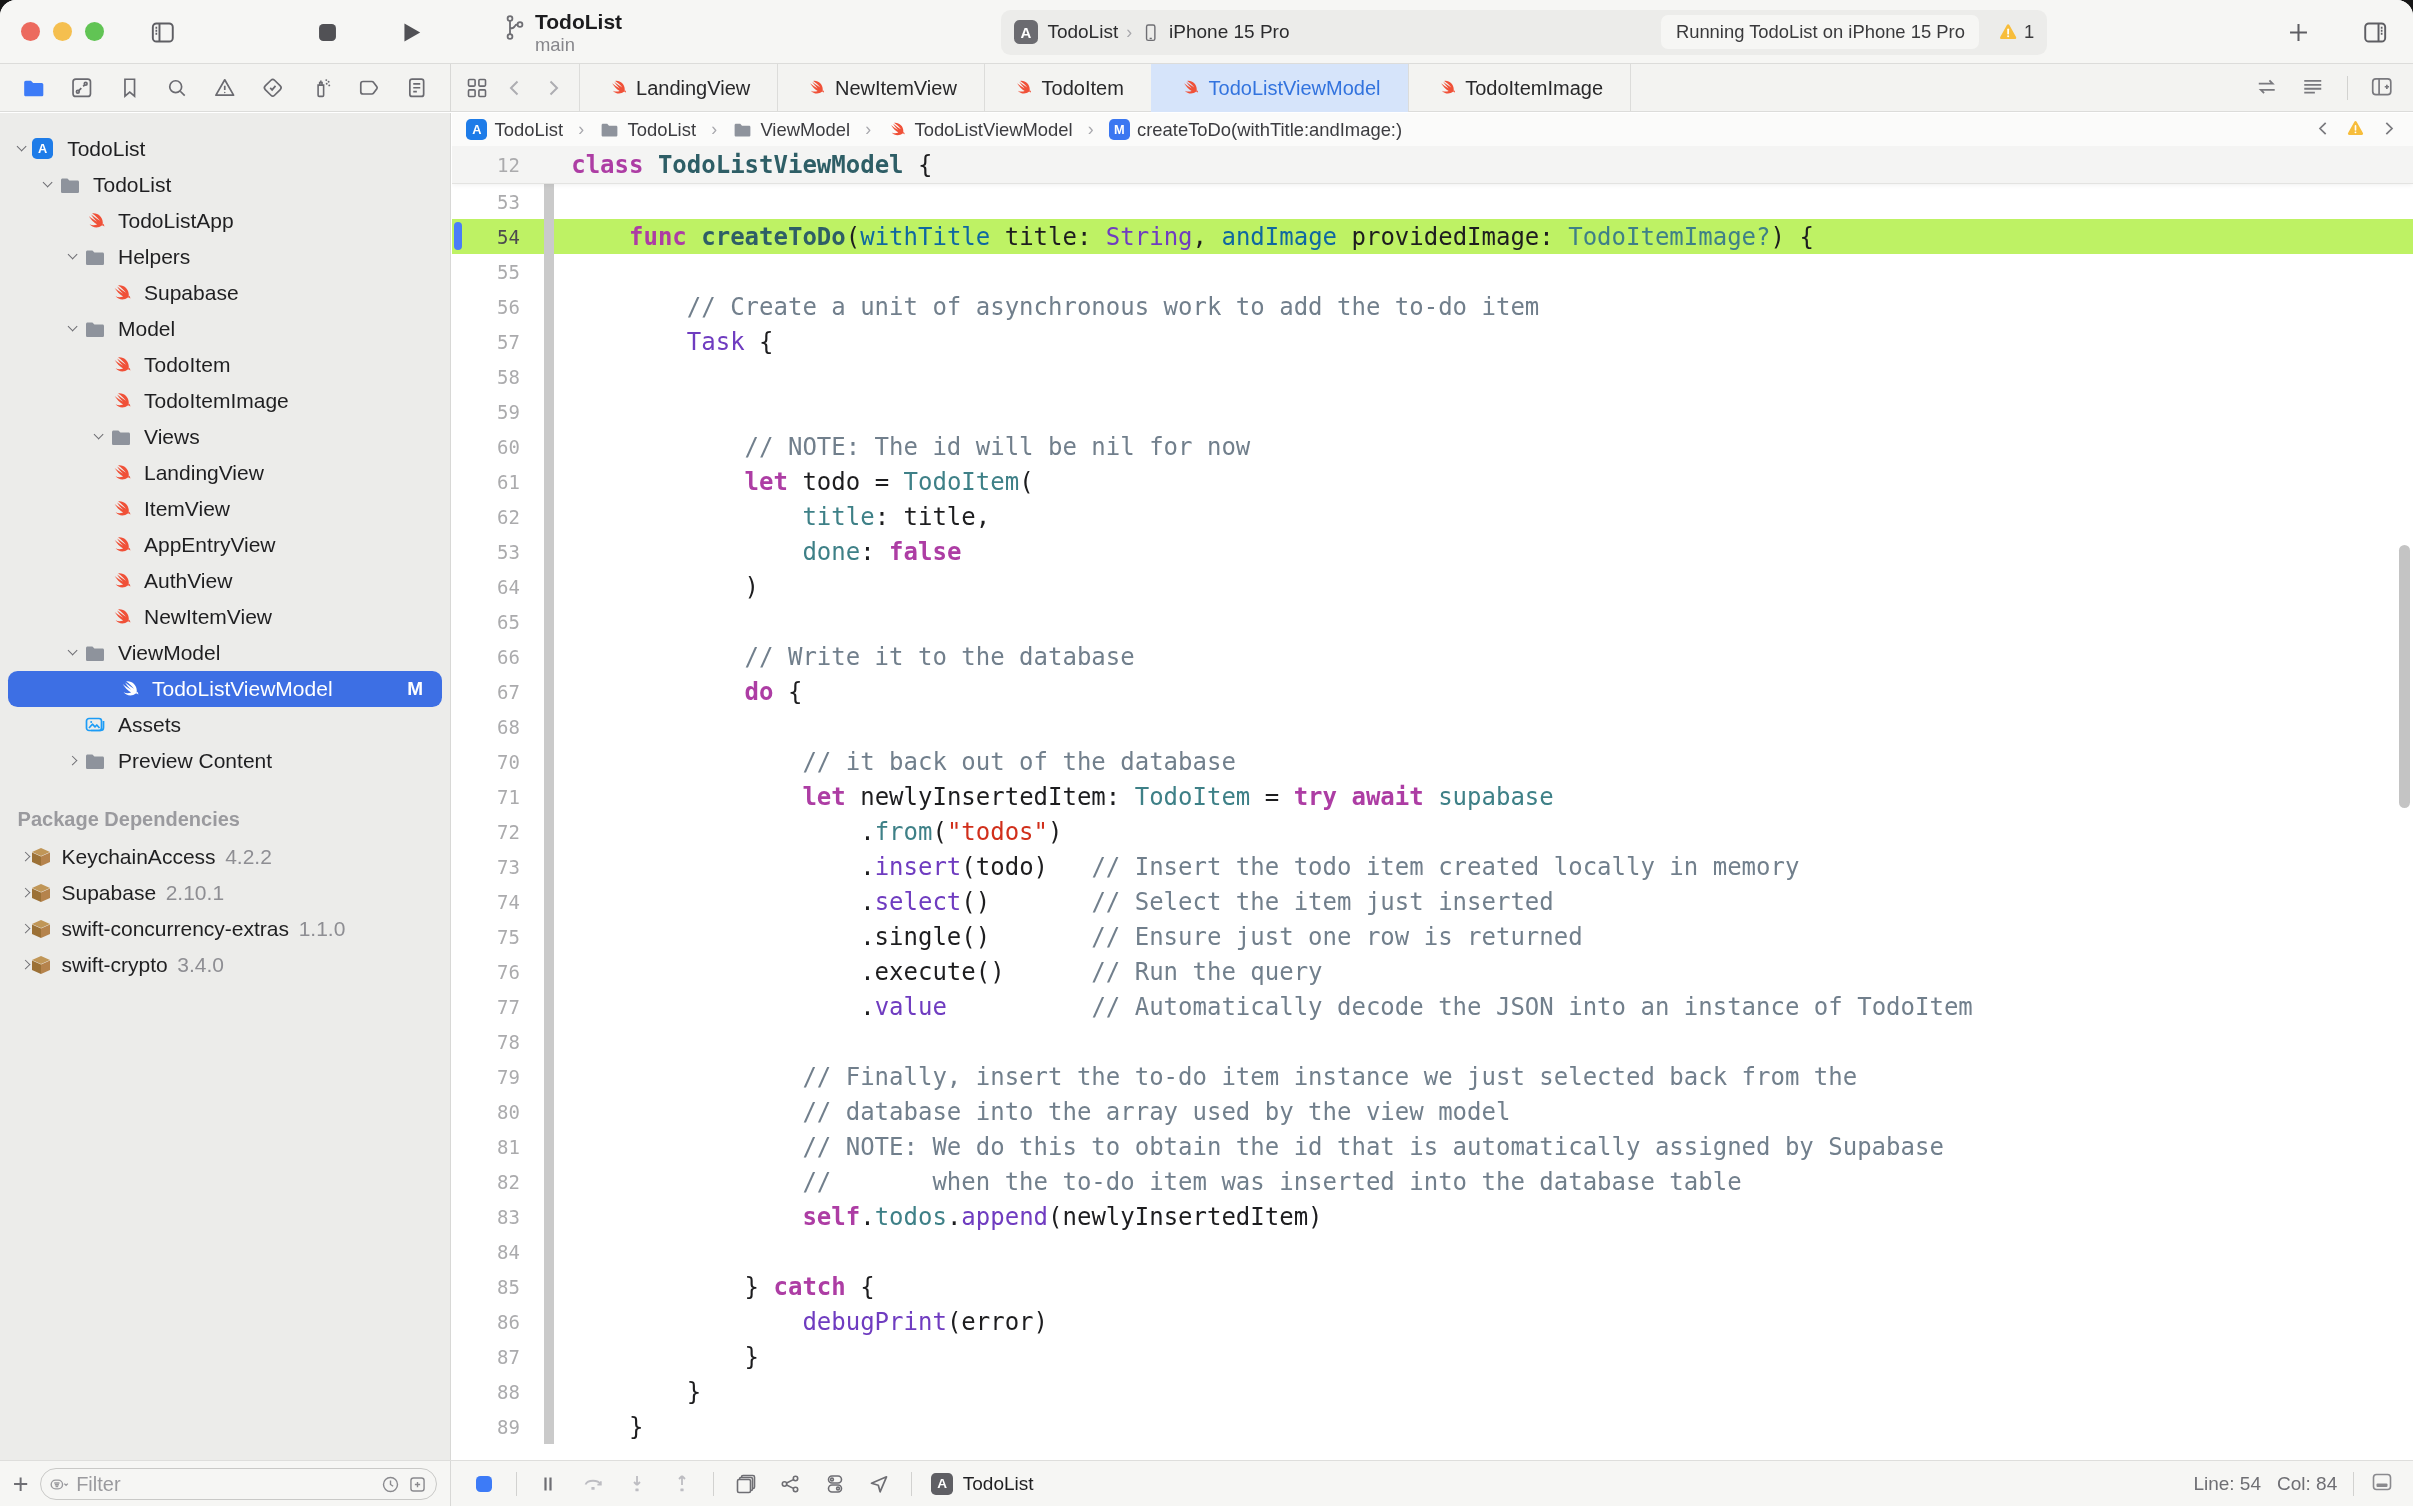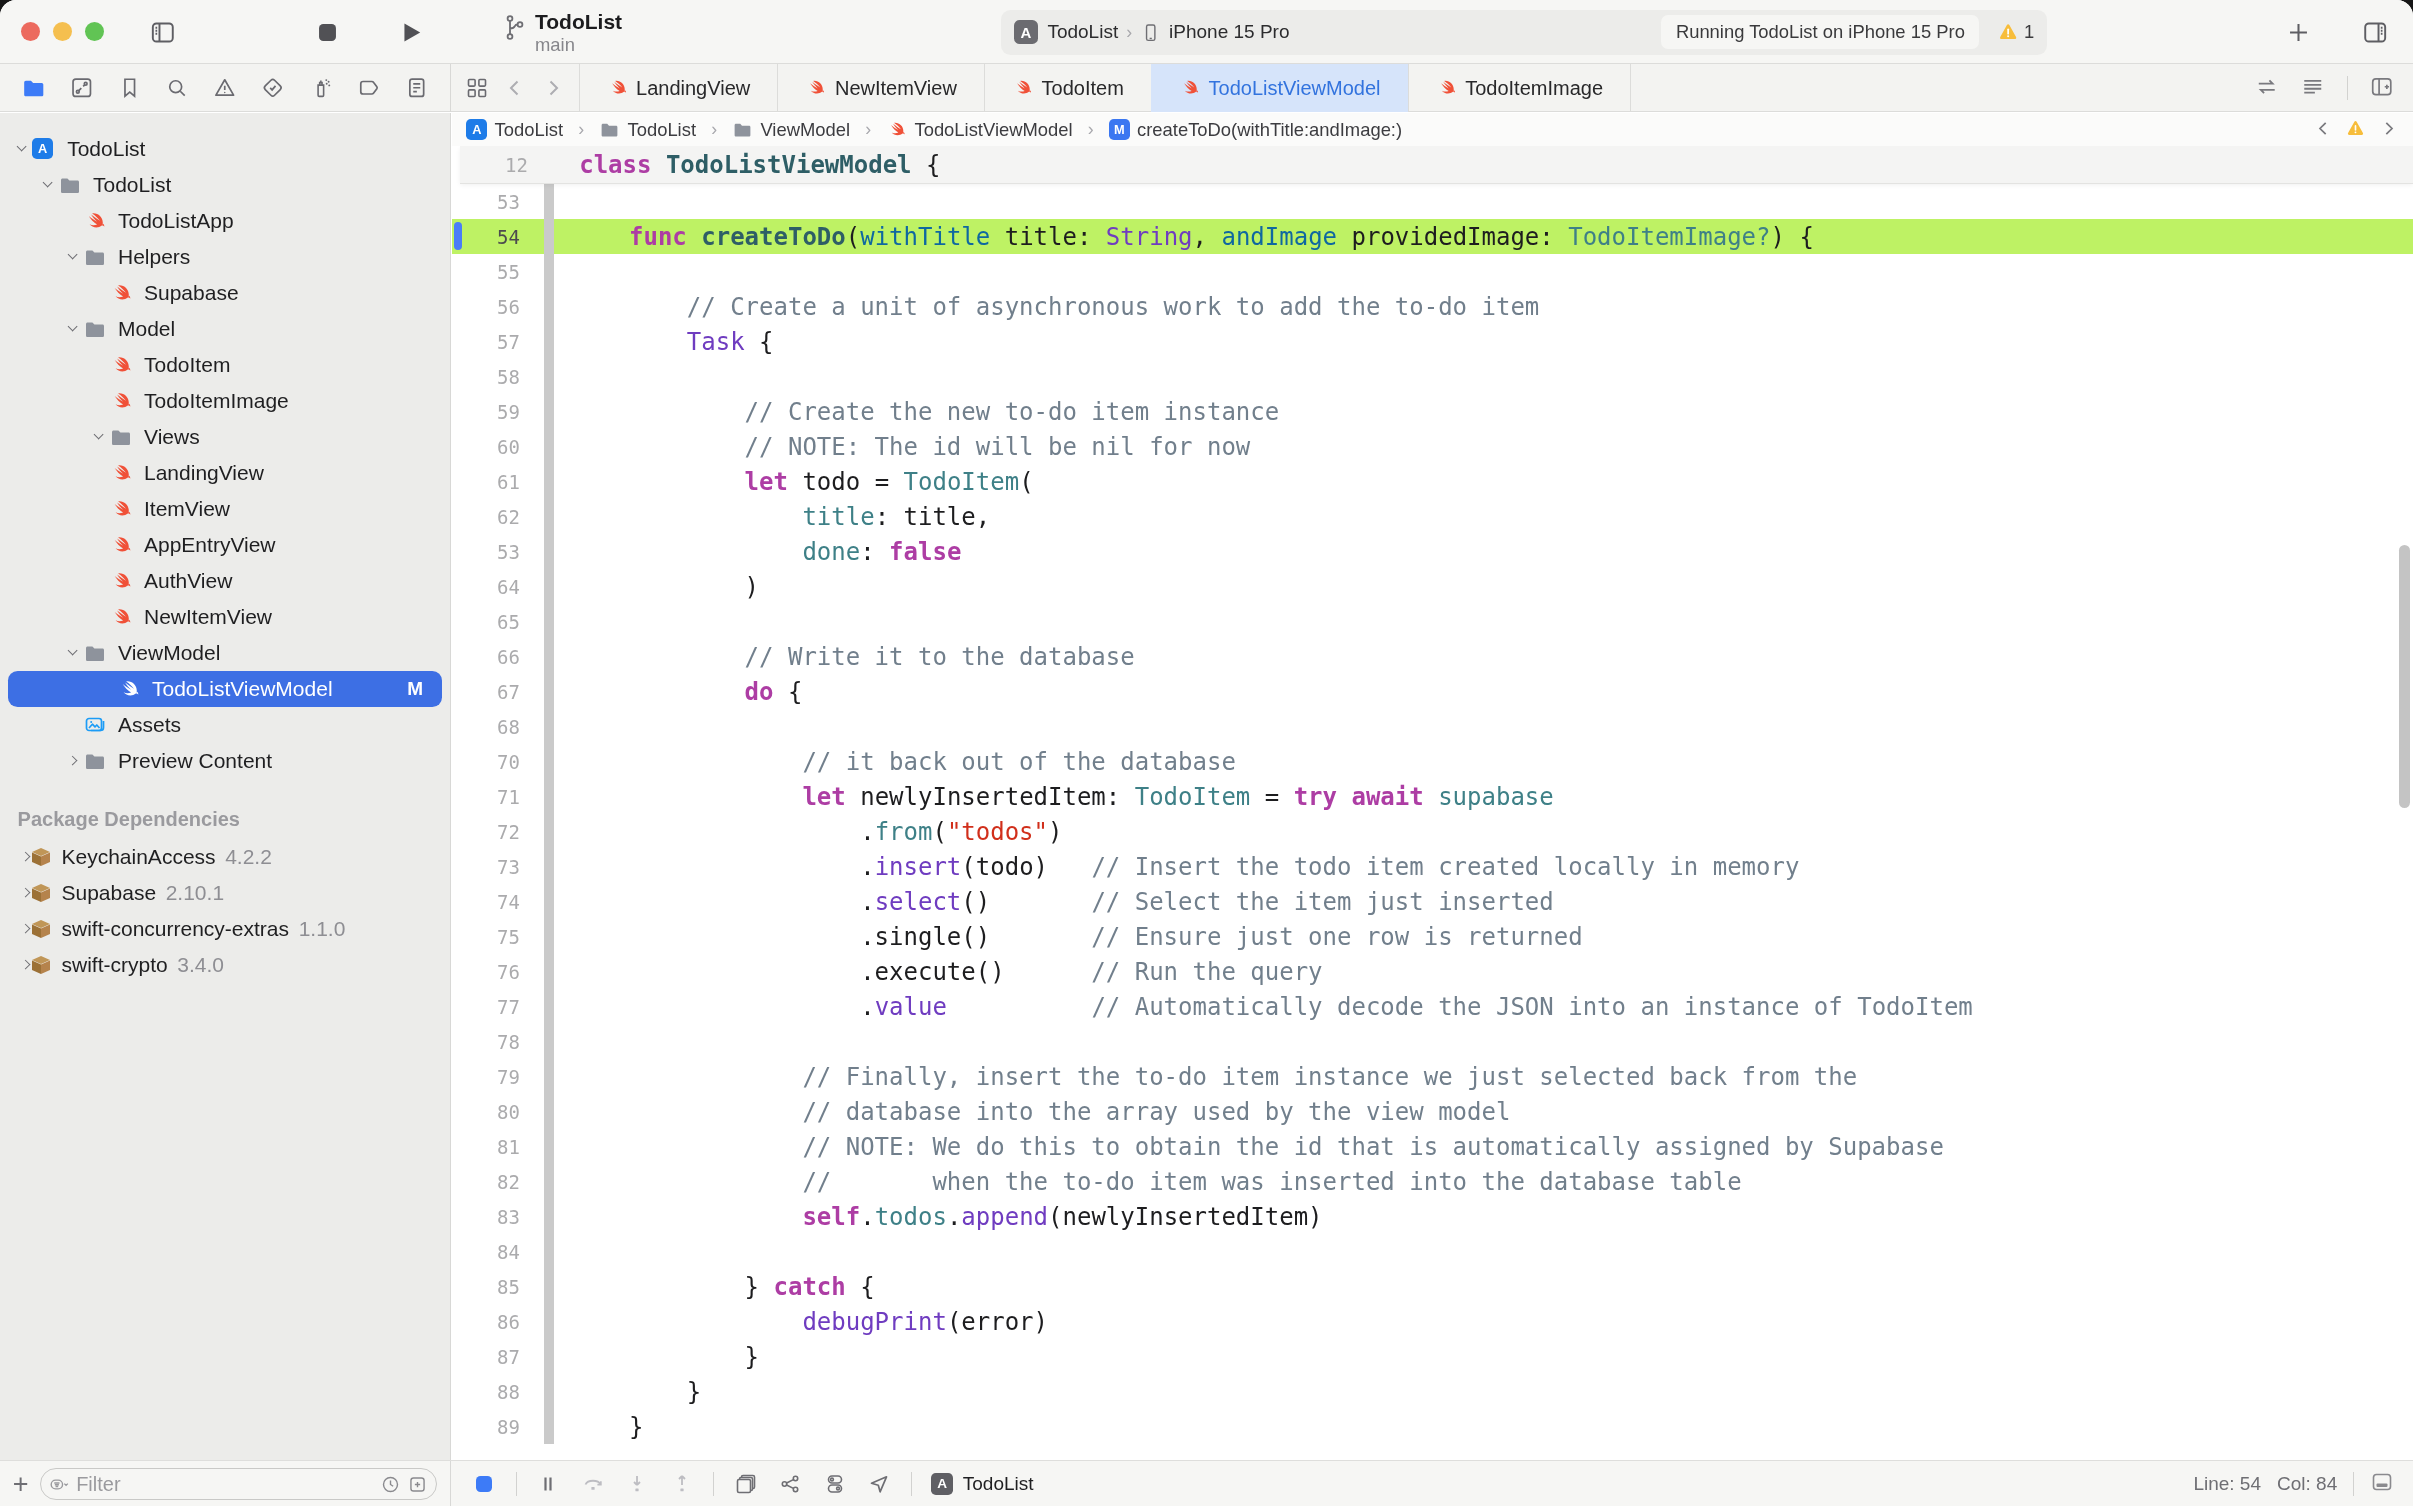--- a/index.html
+++ b/index.html
@@ -60,21 +60,21 @@
   .trow.sel { background:#3D6FE4; border-radius:9.6px; margin:0 8px; color:#fff; }
   .trow .mbadge { position:absolute; right:19px; font-size:19px; font-weight:700; }
   .sect { margin:29px 0 8px 17.6px; font-size:20px; font-weight:700; color:#9a9a9e; }
   .pkg { height:36px; display:flex; align-items:center; font-size:21px; color:#1f1f21; padding-left:22.3px; }
   .pkg .ver { color:#8e8e93; margin-left:9.6px;text-align:right; }
   .pkg .ticon { width:32px; height:24px; display:flex; }
   .pkg svg { width:24px; height:24px; }
 
   
   .editor { position:absolute; left:452px; top:146px; right:0; bottom:46px; background:#FFFFFF; overflow:hidden; font-family:"DejaVu Sans Mono", monospace; }
-  .sticky { position:absolute; left:0; top:0; right:0; height:38px; background:#F4F4F3; border-bottom:0.8px solid #E3E3E1; box-shadow:0 2.4px 4.8px rgba(0,0,0,.06); display:flex; align-items:center; z-index:4;margin-left:8px; }
+  .sticky { position:absolute; left:0; top:0; right:0; height:38px; background:#F4F4F3; border-bottom:0.8px solid #E3E3E1; box-shadow:0 2.4px 4.8px rgba(0,0,0,.06); display:flex; align-items:center; z-index:4; }
   .codearea { position:absolute; left:0; top:38px; right:0; bottom:0; }
   .crow { position:relative; height:35px; display:flex; align-items:center; white-space:pre; }
   .crow.cur { background:#bef264; }
   .capsule { position:absolute; left:1.6px; top:3.2px; width:8.8px; height:28px; border-radius:4.8px; background:#4A7DF8; }
   .lnum { width:68px; text-align:right; font-size:19px; color:#ABABAD; flex:none; }
   .crow.cur .lnum { color:#4c4c4e; }
   .rib { width:9.6px; height:35px; background:#CACACA; margin-left:24px; flex:none; }
   .sticky .rib { visibility:hidden; }
   .ctext { padding-left:17.6px; font-size:24px; letter-spacing:0; }
   .sticky .ctext { font-size:24px; }
@@ -602,21 +602,21 @@
         <span class="rib"></span>
         <span class="ctext"><span class="c-kw">class</span><span class="c-pl"> </span><span class="c-decl">TodoListViewModel</span><span class="c-pl"> {</span></span>
       </div>
     <div class="codearea" id="codearea">
         <div class="crow"><span class="lnum">53</span><span class="rib"></span><span class="ctext"></span></div>
         <div class="crow cur"><span class="capsule"></span><span class="lnum">54</span><span class="rib"></span><span class="ctext"><span class="c-pl">    </span><span class="c-kw">func</span><span class="c-pl"> </span><span class="c-decl">createToDo</span><span class="c-pl">(</span><span class="c-param">withTitle</span><span class="c-pl"> title: </span><span class="c-sdk">String</span><span class="c-pl">, </span><span class="c-param">andImage</span><span class="c-pl"> providedImage: </span><span class="c-proj">TodoItemImage?</span><span class="c-pl">) {</span></span></div>
         <div class="crow"><span class="lnum">55</span><span class="rib"></span><span class="ctext"></span></div>
         <div class="crow"><span class="lnum">56</span><span class="rib"></span><span class="ctext"><span class="c-pl">        </span><span class="c-cm">// Create a unit of asynchronous work to add the to-do item</span></span></div>
         <div class="crow"><span class="lnum">57</span><span class="rib"></span><span class="ctext"><span class="c-pl">        </span><span class="c-sdk">Task</span><span class="c-pl"> {</span></span></div>
         <div class="crow"><span class="lnum">58</span><span class="rib"></span><span class="ctext"></span></div>
-        <div class="crow"><span class="lnum">59</span><span class="rib"></span><span class="ctext"><span class="c-pl">            </span><span class="c-cm">// Create the new to-do item instance</span></span></div>
+        <div class="crow"><span class="lnum">59</span><span class="rib"></span><span class="ctext"><span class="c-pl">            </span></span></div>
         <div class="crow"><span class="lnum">60</span><span class="rib"></span><span class="ctext"><span class="c-pl">            </span><span class="c-cm">// NOTE: The id will be nil for now</span></span></div>
         <div class="crow"><span class="lnum">61</span><span class="rib"></span><span class="ctext"><span class="c-pl">            </span><span class="c-kw">let</span><span class="c-pl"> todo = </span><span class="c-proj">TodoItem</span><span class="c-pl">(</span></span></div>
         <div class="crow"><span class="lnum">62</span><span class="rib"></span><span class="ctext"><span class="c-pl">                </span><span class="c-proj">title</span><span class="c-pl">: title,</span></span></div>
         <div class="crow"><span class="lnum">53</span><span class="rib"></span><span class="ctext"><span class="c-pl">                </span><span class="c-proj">done</span><span class="c-pl">: </span><span class="c-kw">false</span></span></div>
         <div class="crow"><span class="lnum">64</span><span class="rib"></span><span class="ctext"><span class="c-pl">            )</span></span></div>
         <div class="crow"><span class="lnum">65</span><span class="rib"></span><span class="ctext"></span></div>
         <div class="crow"><span class="lnum">66</span><span class="rib"></span><span class="ctext"><span class="c-pl">            </span><span class="c-cm">// Write it to the database</span></span></div>
         <div class="crow"><span class="lnum">67</span><span class="rib"></span><span class="ctext"><span class="c-pl">            </span><span class="c-kw">do</span><span class="c-pl"> {</span></span></div>
         <div class="crow"><span class="lnum">68</span><span class="rib"></span><span class="ctext"></span></div>
         <div class="crow"><span class="lnum">70</span><span class="rib"></span><span class="ctext"><span class="c-pl">                </span><span class="c-cm">// it back out of the database</span></span></div>

